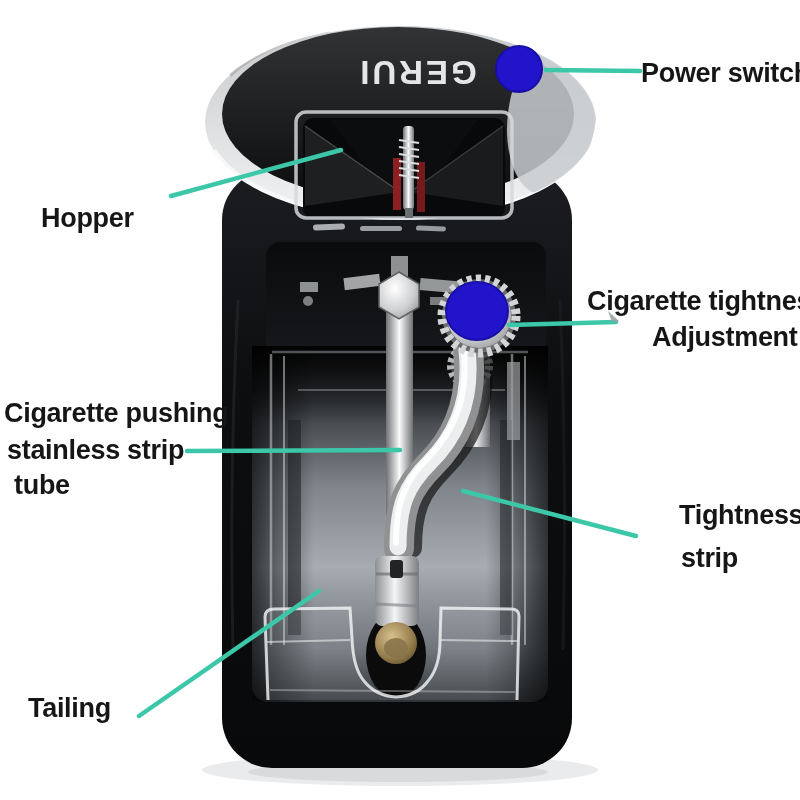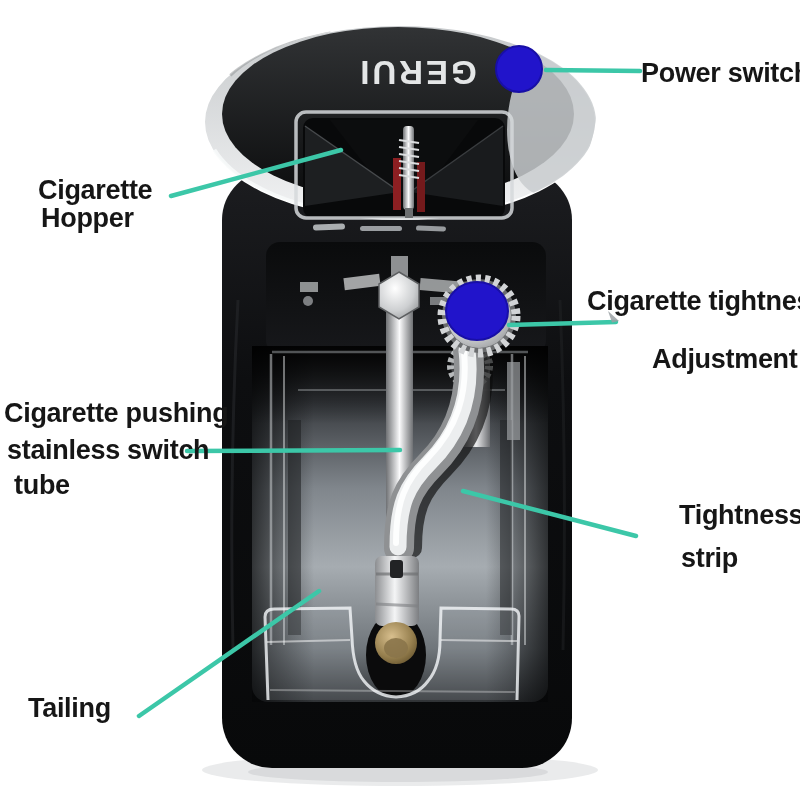--- a/index.html
+++ b/index.html
@@ -210,27 +210,26 @@
       <line x1="509" y1="325" x2="616" y2="322"></line>
       <line x1="187" y1="451" x2="400" y2="450"></line>
       <line x1="463" y1="491" x2="636" y2="536"></line>
       <line x1="139" y1="716" x2="319" y2="591"></line>
     </g>
     <path d="M 608,311 l 11,10 l -7,1.5 z" fill="#9aa0a3" opacity="0.85"></path>
   </svg>
 
   <div class="callout-line" style="left:641px;top:59px;">Power switch</div>
 
-  <div class="callout-line" style="left:38px;top:176px;">Cigarette</div>
   <div class="callout-line" style="left:41px;top:204px;">Hopper</div>
 
   <div class="callout-line" style="left:587px;top:287px;">Cigarette tightness</div>
-  <div class="callout-line" style="left:652px;top:345px;text-align:right;">Adjustment</div>
+  <div class="callout-line" style="left:652px;top:323px;text-align:right;">Adjustment</div>
 
   <div class="callout-line" style="left:4px;top:399px;">Cigarette pushing</div>
-  <div class="callout-line" style="left:7px;top:436px;">stainless switch</div>
+  <div class="callout-line" style="left:7px;top:436px;">stainless strip</div>
   <div class="callout-line" style="left:14px;top:471px;">tube</div>
 
   <div class="callout-line" style="left:649px;top:501px;margin-left:30px;">Tightness</div>
   <div class="callout-line" style="left:681px;top:544px;">strip</div>
 
   <div class="callout-line" style="left:28px;top:694px;">Tailing</div>
 </div>
 
 </body></html>

